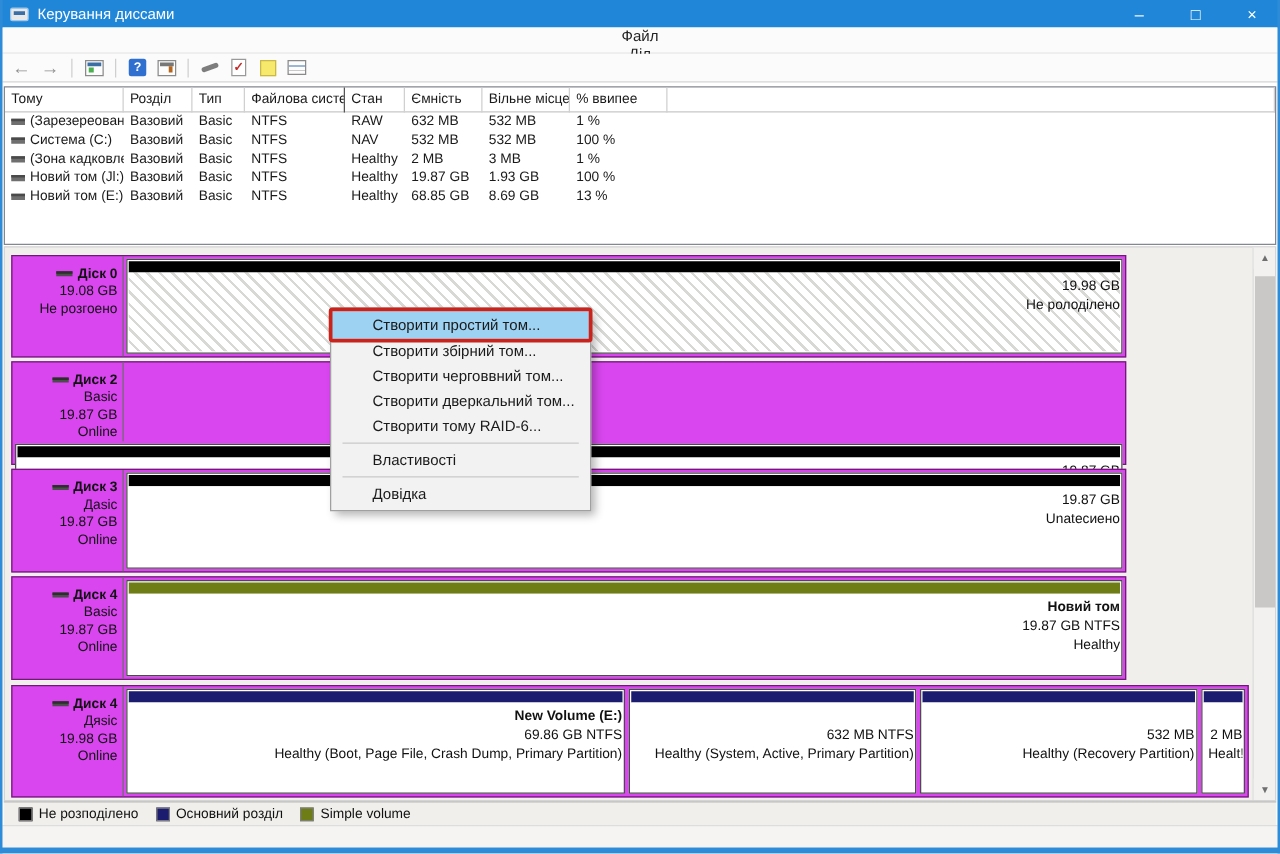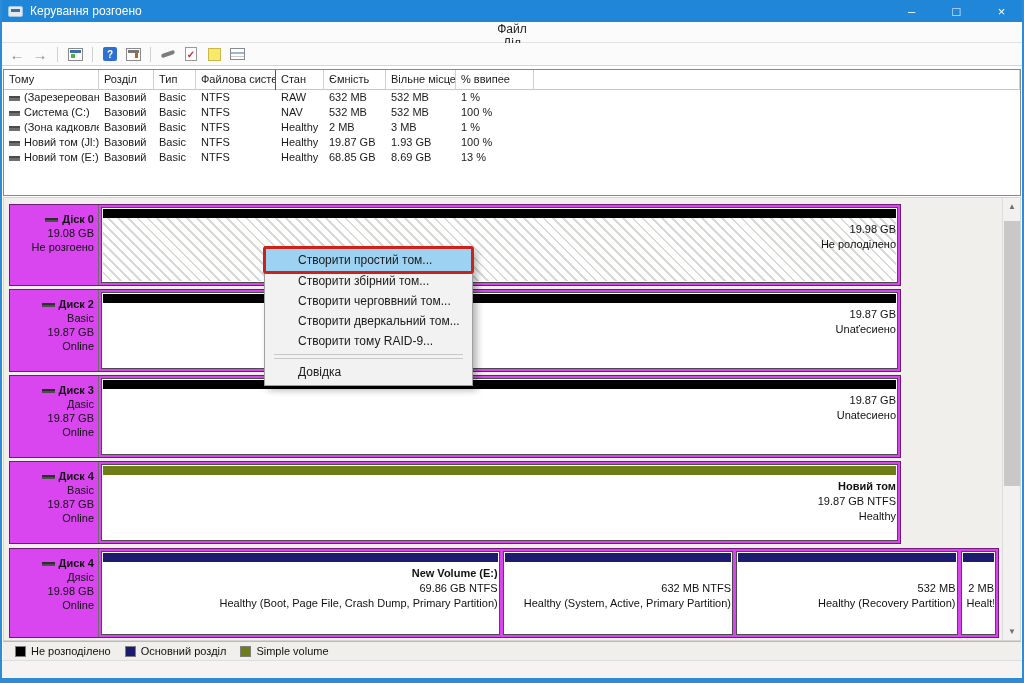--- a/index.html
+++ b/index.html
@@ -105,21 +105,21 @@
 </style>
 </head>
 <body>
 
 <div id="window">
   <div class="edge left"></div>
   <div class="edge right"></div>
 
   <div class="titlebar">
     <div class="app-icon"></div>
-    <span>Керування розгоено</span>
+    <span>Керування диссами</span>
     <div class="win-controls">
       <div class="win-btn">–</div>
       <div class="win-btn">□</div>
       <div class="win-btn">×</div>
     </div>
   </div>
 
   <div class="menubar">
     <div class="menu-item">Файл</div>
     <div class="menu-item">Діл</div>
@@ -238,21 +238,21 @@
         <div class="region" style="width:100%;">
           <div class="region-bar" style="background: rgb(0, 0, 0);"></div>
           <div class="region-body hatched">
             <div>19.98 GB</div>
             <div>Не ролоділено</div>
           </div>
         </div>
       </div>
     </div>
 
-    <div class="disk-row" style="top:91px; width:892px; height:83px;">
+    <div class="disk-row" style="top:91px; width:892px; height:83px;flex-direction:column;">
       <div class="disk-panel">
         <div class="disk-name"><span class="disk-ic"></span><span>Диск 2</span></div>
         <div>Basic</div>
         <div>19.87 GB</div>
         <div>Online</div>
       </div>
       <div class="regions">
         <div class="region" style="width:100%;">
           <div class="region-bar" style="background: rgb(0, 0, 0);"></div>
           <div class="region-body">
@@ -351,22 +351,23 @@
   </div>
 
   <div class="ctx-menu">
     <div class="ctx-item highlighted">
       <span>Створити простий том...</span>
       <div class="annotation-box"></div>
     </div>
     <div class="ctx-item"><span>Створити збірний том...</span></div>
     <div class="ctx-item"><span>Створити черговвний том...</span></div>
     <div class="ctx-item"><span>Створити дверкальний том...</span></div>
-    <div class="ctx-item"><span>Створити тому RAID-9...</span></div>
+    <div class="ctx-item"><span>Створити тому RAID-6...</span></div>
     <div class="ctx-sep"></div>
+    <div class="ctx-item"><span>Властивості</span></div>
     <div class="ctx-sep"></div>
     <div class="ctx-item"><span>Довідка</span></div>
   </div>
 
   <div class="legend">
     <div class="legend-item">
       <div class="swatch" style="background: rgb(0, 0, 0);"></div>
       <span>Не розподілено</span>
     </div>
     <div class="legend-item">

